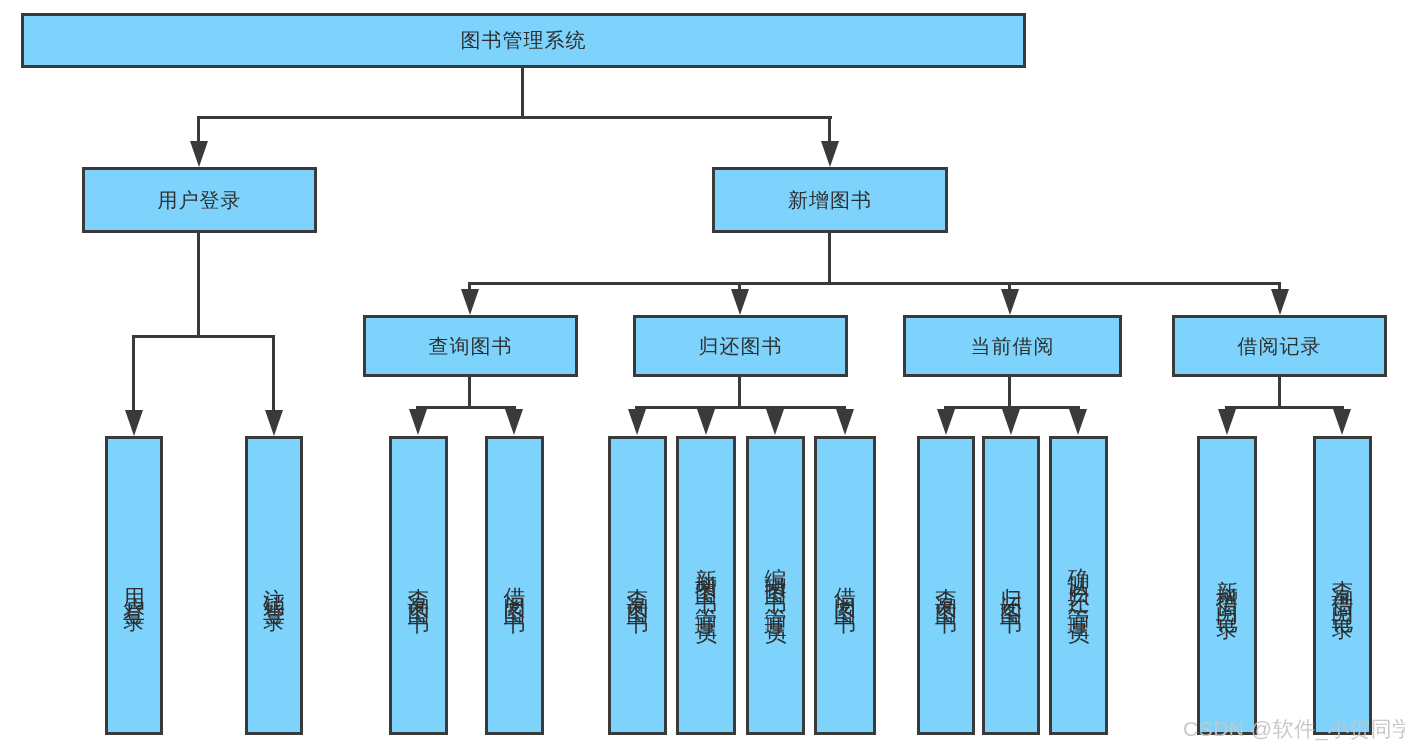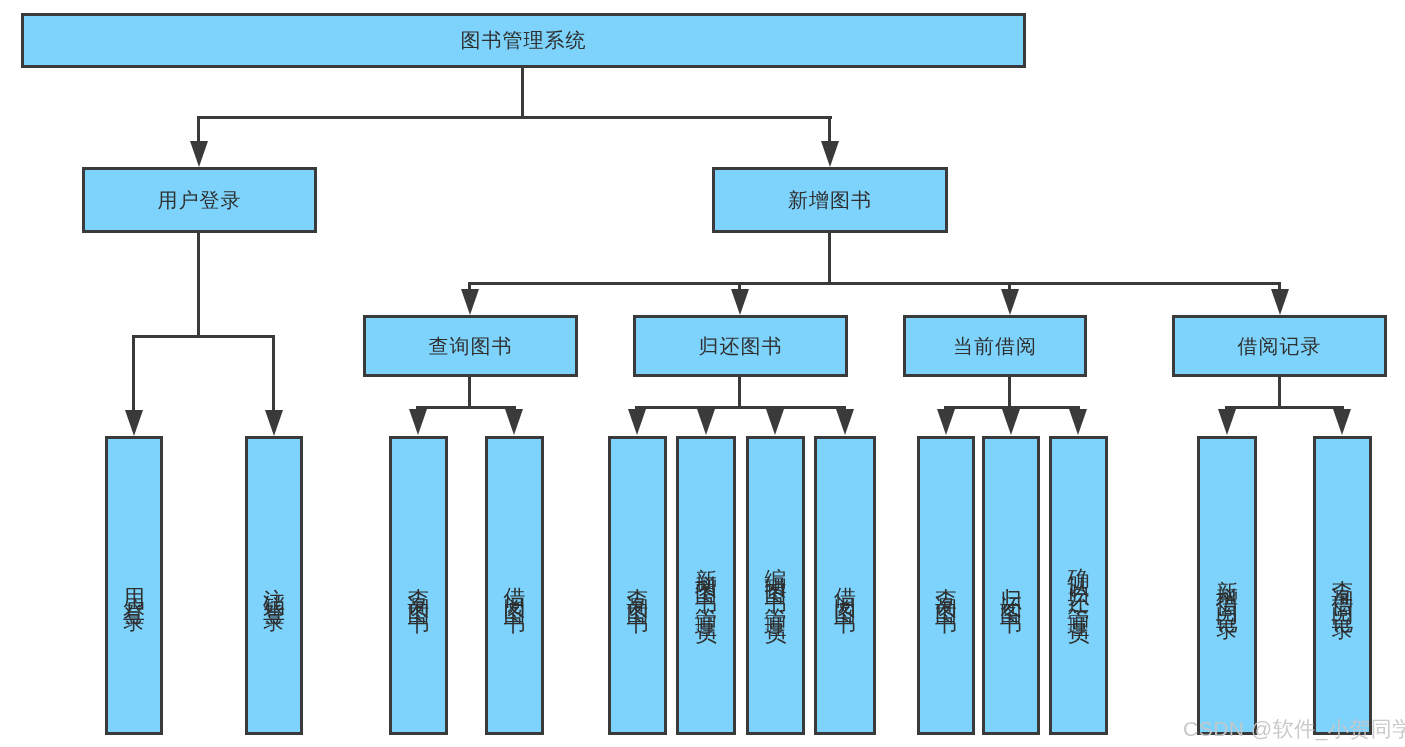--- a/index.html
+++ b/index.html
@@ -108,21 +108,21 @@
   <div class="arrow" style="left:731px; top:289px;"></div>
   <div class="arrow" style="left:1001px; top:289px;"></div>
   <div class="arrow" style="left:1271px; top:289px;"></div>
 
   <div class="box" style="left:363px; top:315px; width:215px; height:62px;">
     <span class="hlabel">查询图书</span>
   </div>
   <div class="box" style="left:633px; top:315px; width:215px; height:62px;">
     <span class="hlabel">归还图书</span>
   </div>
-  <div class="box" style="left:903px; top:315px; width:184px; height:62px;">
+  <div class="box" style="left:903px; top:315px; width:219px; height:62px;">
     <span class="hlabel">当前借阅</span>
   </div>
   <div class="box" style="left:1172px; top:315px; width:215px; height:62px;">
     <span class="hlabel">借阅记录</span>
   </div>
 
   <div class="vline" style="left:468px; top:377px; height:32px;"></div>
   <div class="hline" style="left:416px; top:406px; width:100px;"></div>
   <div class="arrow" style="left:409px; top:409px;"></div>
   <div class="arrow" style="left:505px; top:409px;"></div>

